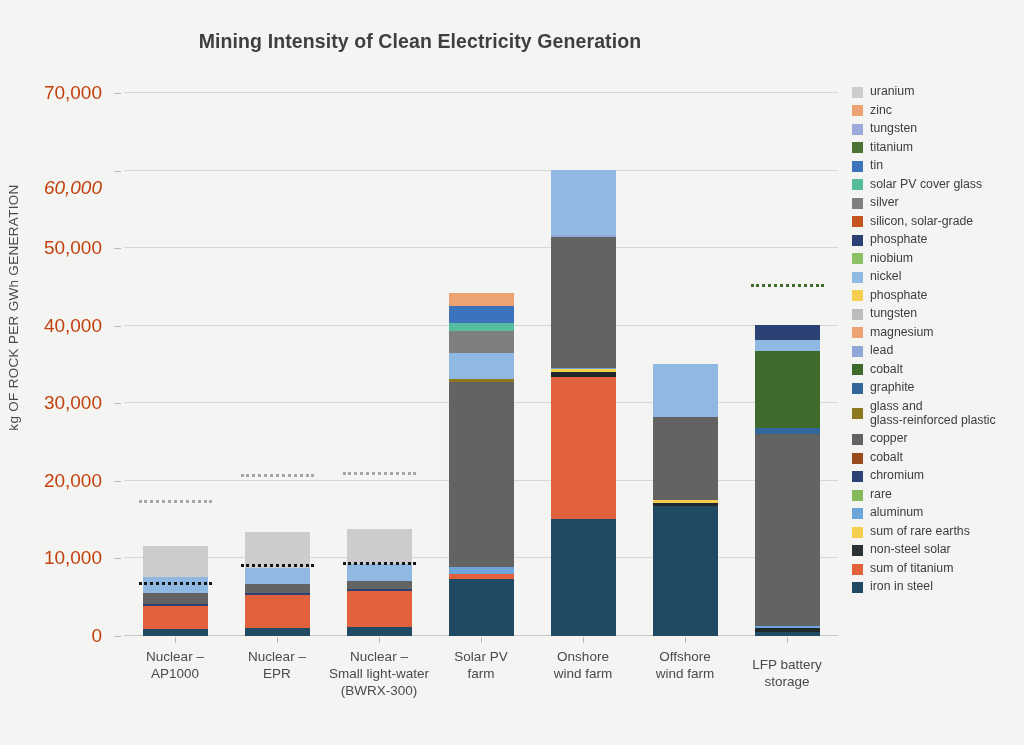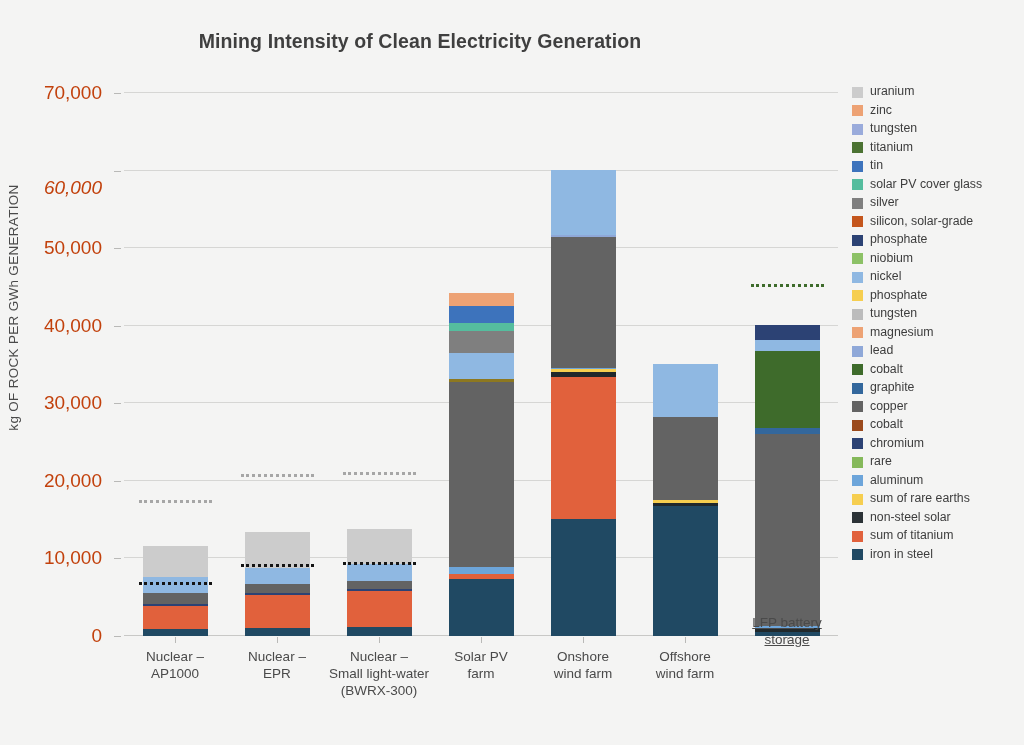--- a/index.html
+++ b/index.html
@@ -264,20 +264,25 @@
       </div>
       <div class="legend-item">
         <span class="swatch" style="background: rgb(62, 107, 43);"></span>
         <span class="legend-label">cobalt</span>
       </div>
       <div class="legend-item">
         <span class="swatch" style="background: rgb(51, 103, 156);"></span>
         <span class="legend-label">graphite</span>
       </div>
       <div class="legend-item">
+        <span class="swatch" style="background: rgb(141, 120, 32);"></span>
+        <span class="legend-label">glass and
+glass-reinforced plastic</span>
+      </div>
+      <div class="legend-item">
         <span class="swatch" style="background: rgb(99, 99, 99);"></span>
         <span class="legend-label">copper</span>
       </div>
       <div class="legend-item">
         <span class="swatch" style="background: rgb(155, 74, 28);"></span>
         <span class="legend-label">cobalt</span>
       </div>
       <div class="legend-item">
         <span class="swatch" style="background: rgb(44, 66, 116);"></span>
         <span class="legend-label">chromium</span>
@@ -320,16 +325,16 @@
     <div class="tickmark" style="left: 379px; top: 637px; width: 1px; height: 6px;"></div>
     <div class="xlabel" style="left: 430px; width: 102px; top: 648px;">Solar PV
 farm</div>
     <div class="tickmark" style="left: 481px; top: 637px; width: 1px; height: 6px;"></div>
     <div class="xlabel" style="left: 532px; width: 102px; top: 648px;">Onshore
 wind farm</div>
     <div class="tickmark" style="left: 583px; top: 637px; width: 1px; height: 6px;"></div>
     <div class="xlabel" style="left: 634px; width: 102px; top: 648px;">Offshore
 wind farm</div>
     <div class="tickmark" style="left: 685px; top: 637px; width: 1px; height: 6px;"></div>
-    <div class="xlabel" style="left: 736px; width: 102px; top: 614px; text-decoration: underline;">LFP battery
+    <div class="xlabel" style="left: 736px; width: 102px; top: 656px;">LFP battery
 storage</div>
     <div class="tickmark" style="left: 787px; top: 637px; width: 1px; height: 6px;"></div>
   </div>
 
 </body></html>

